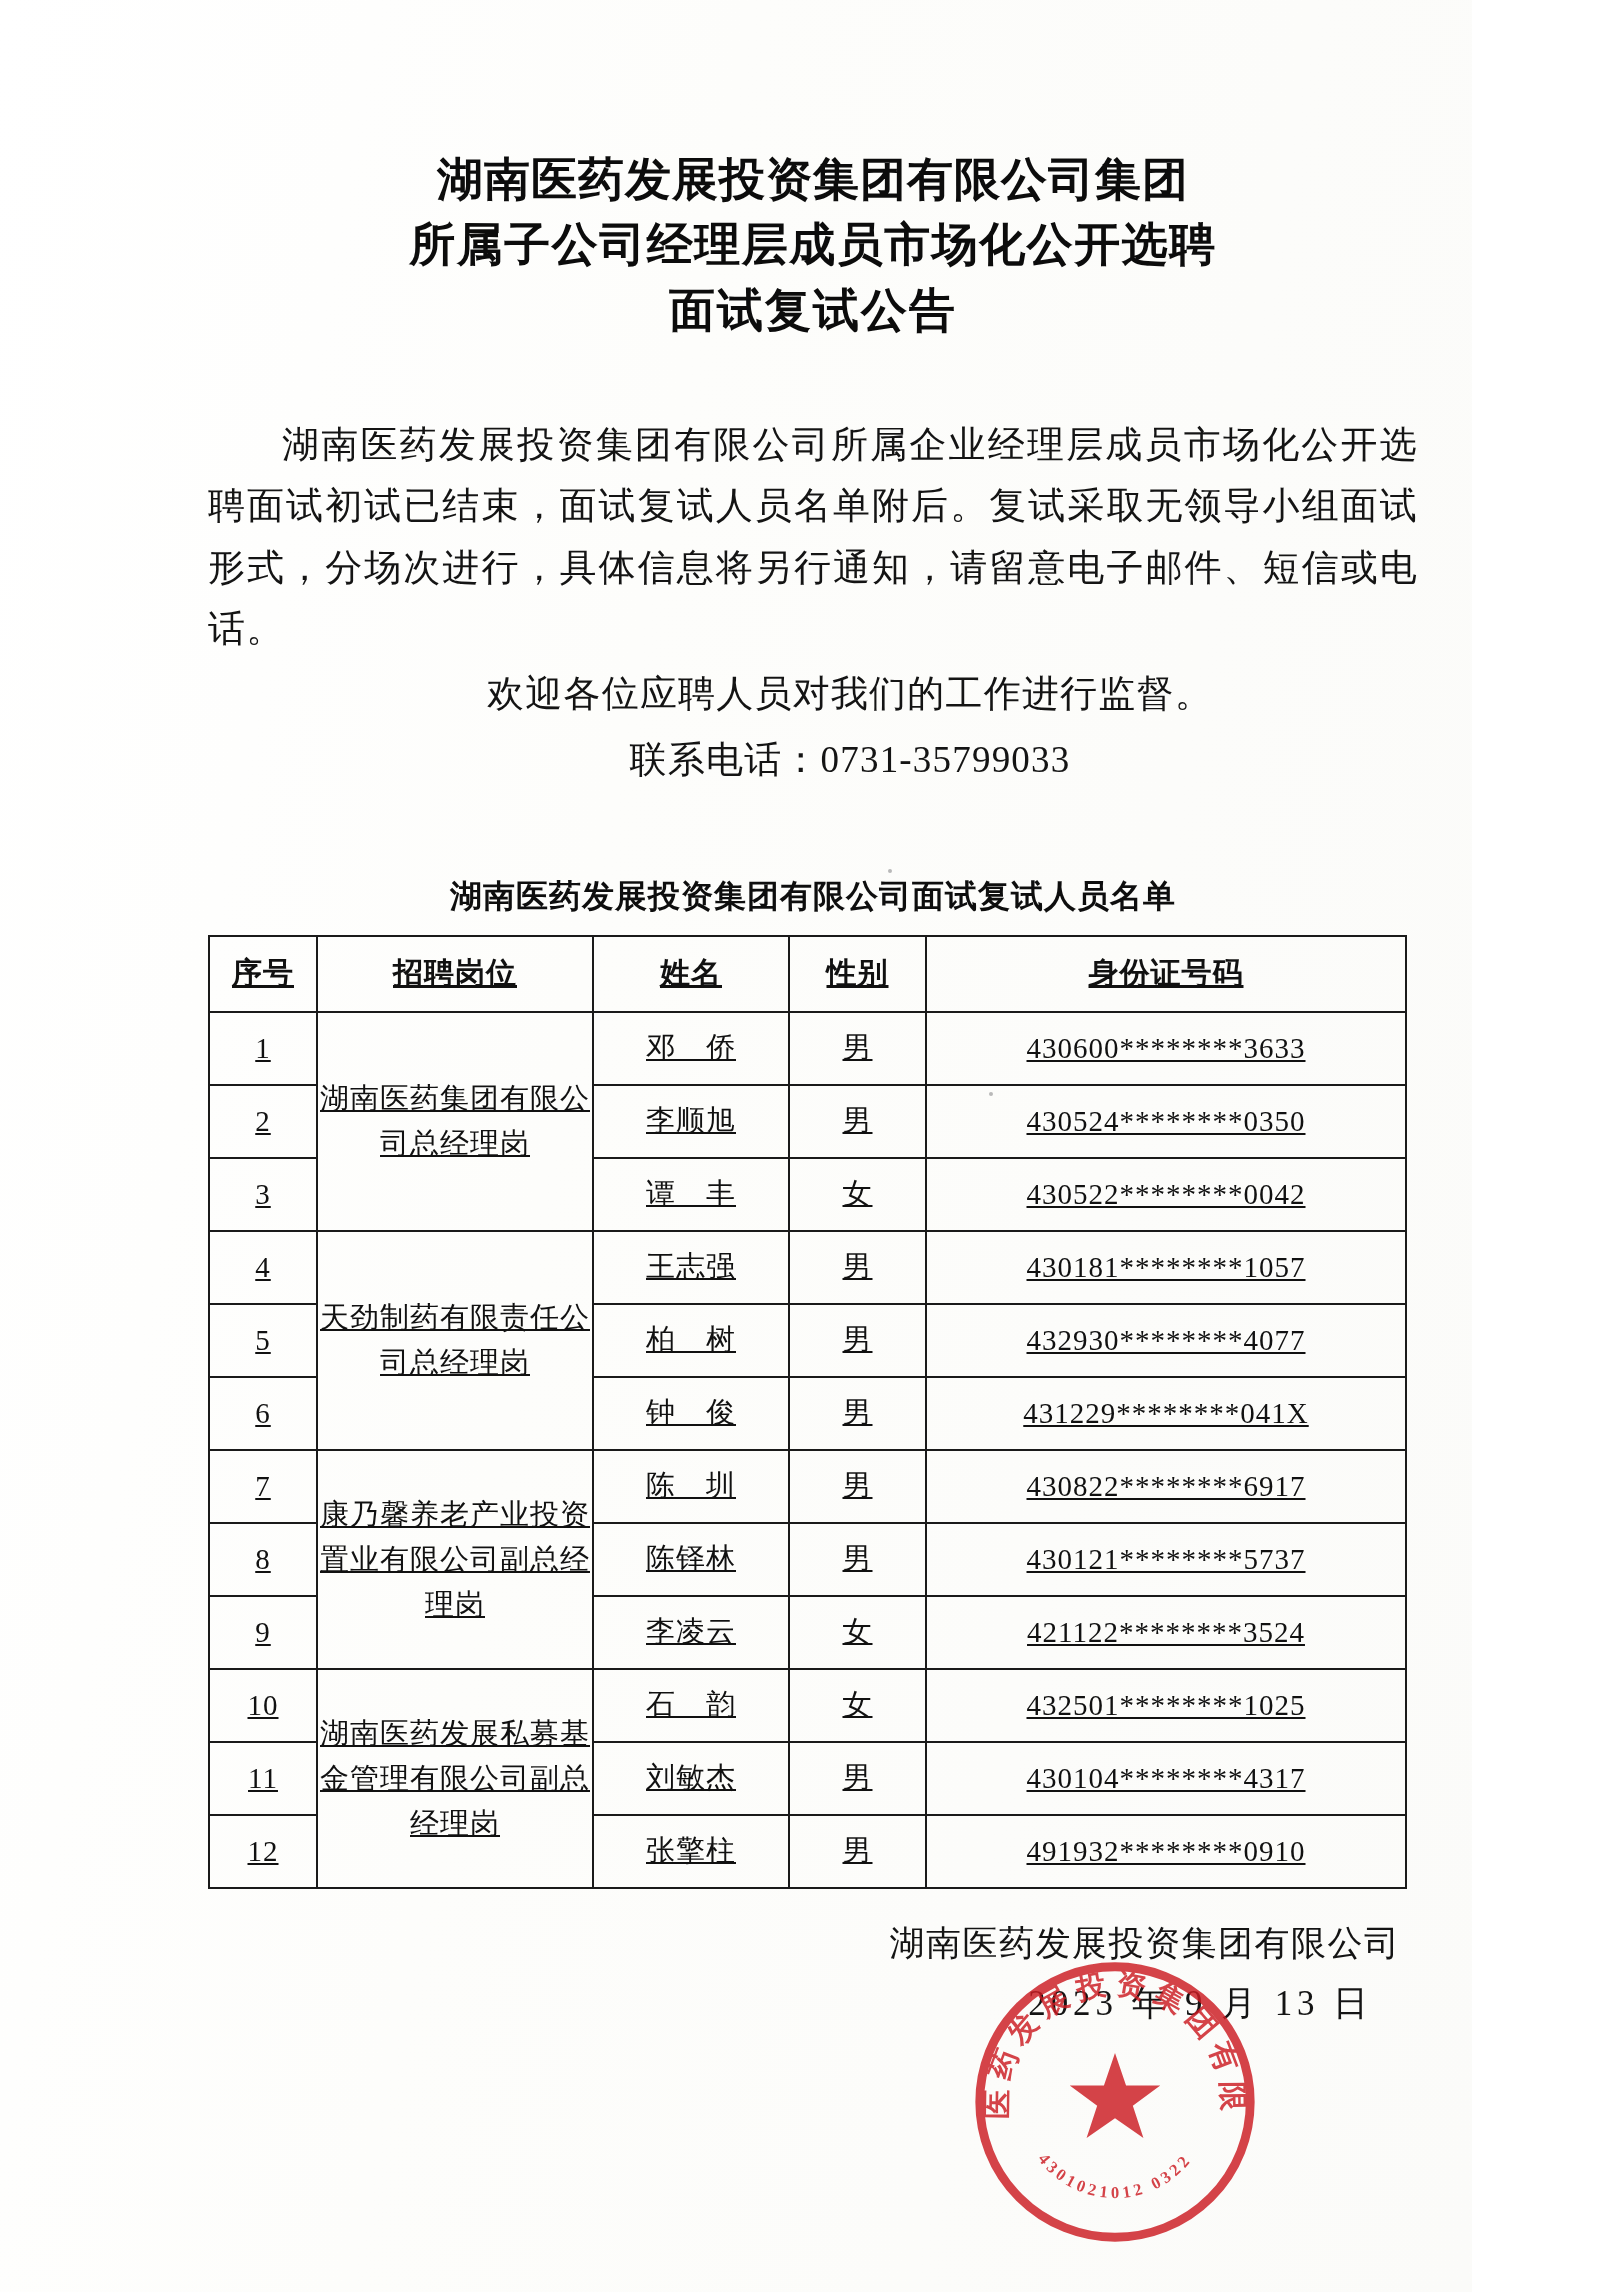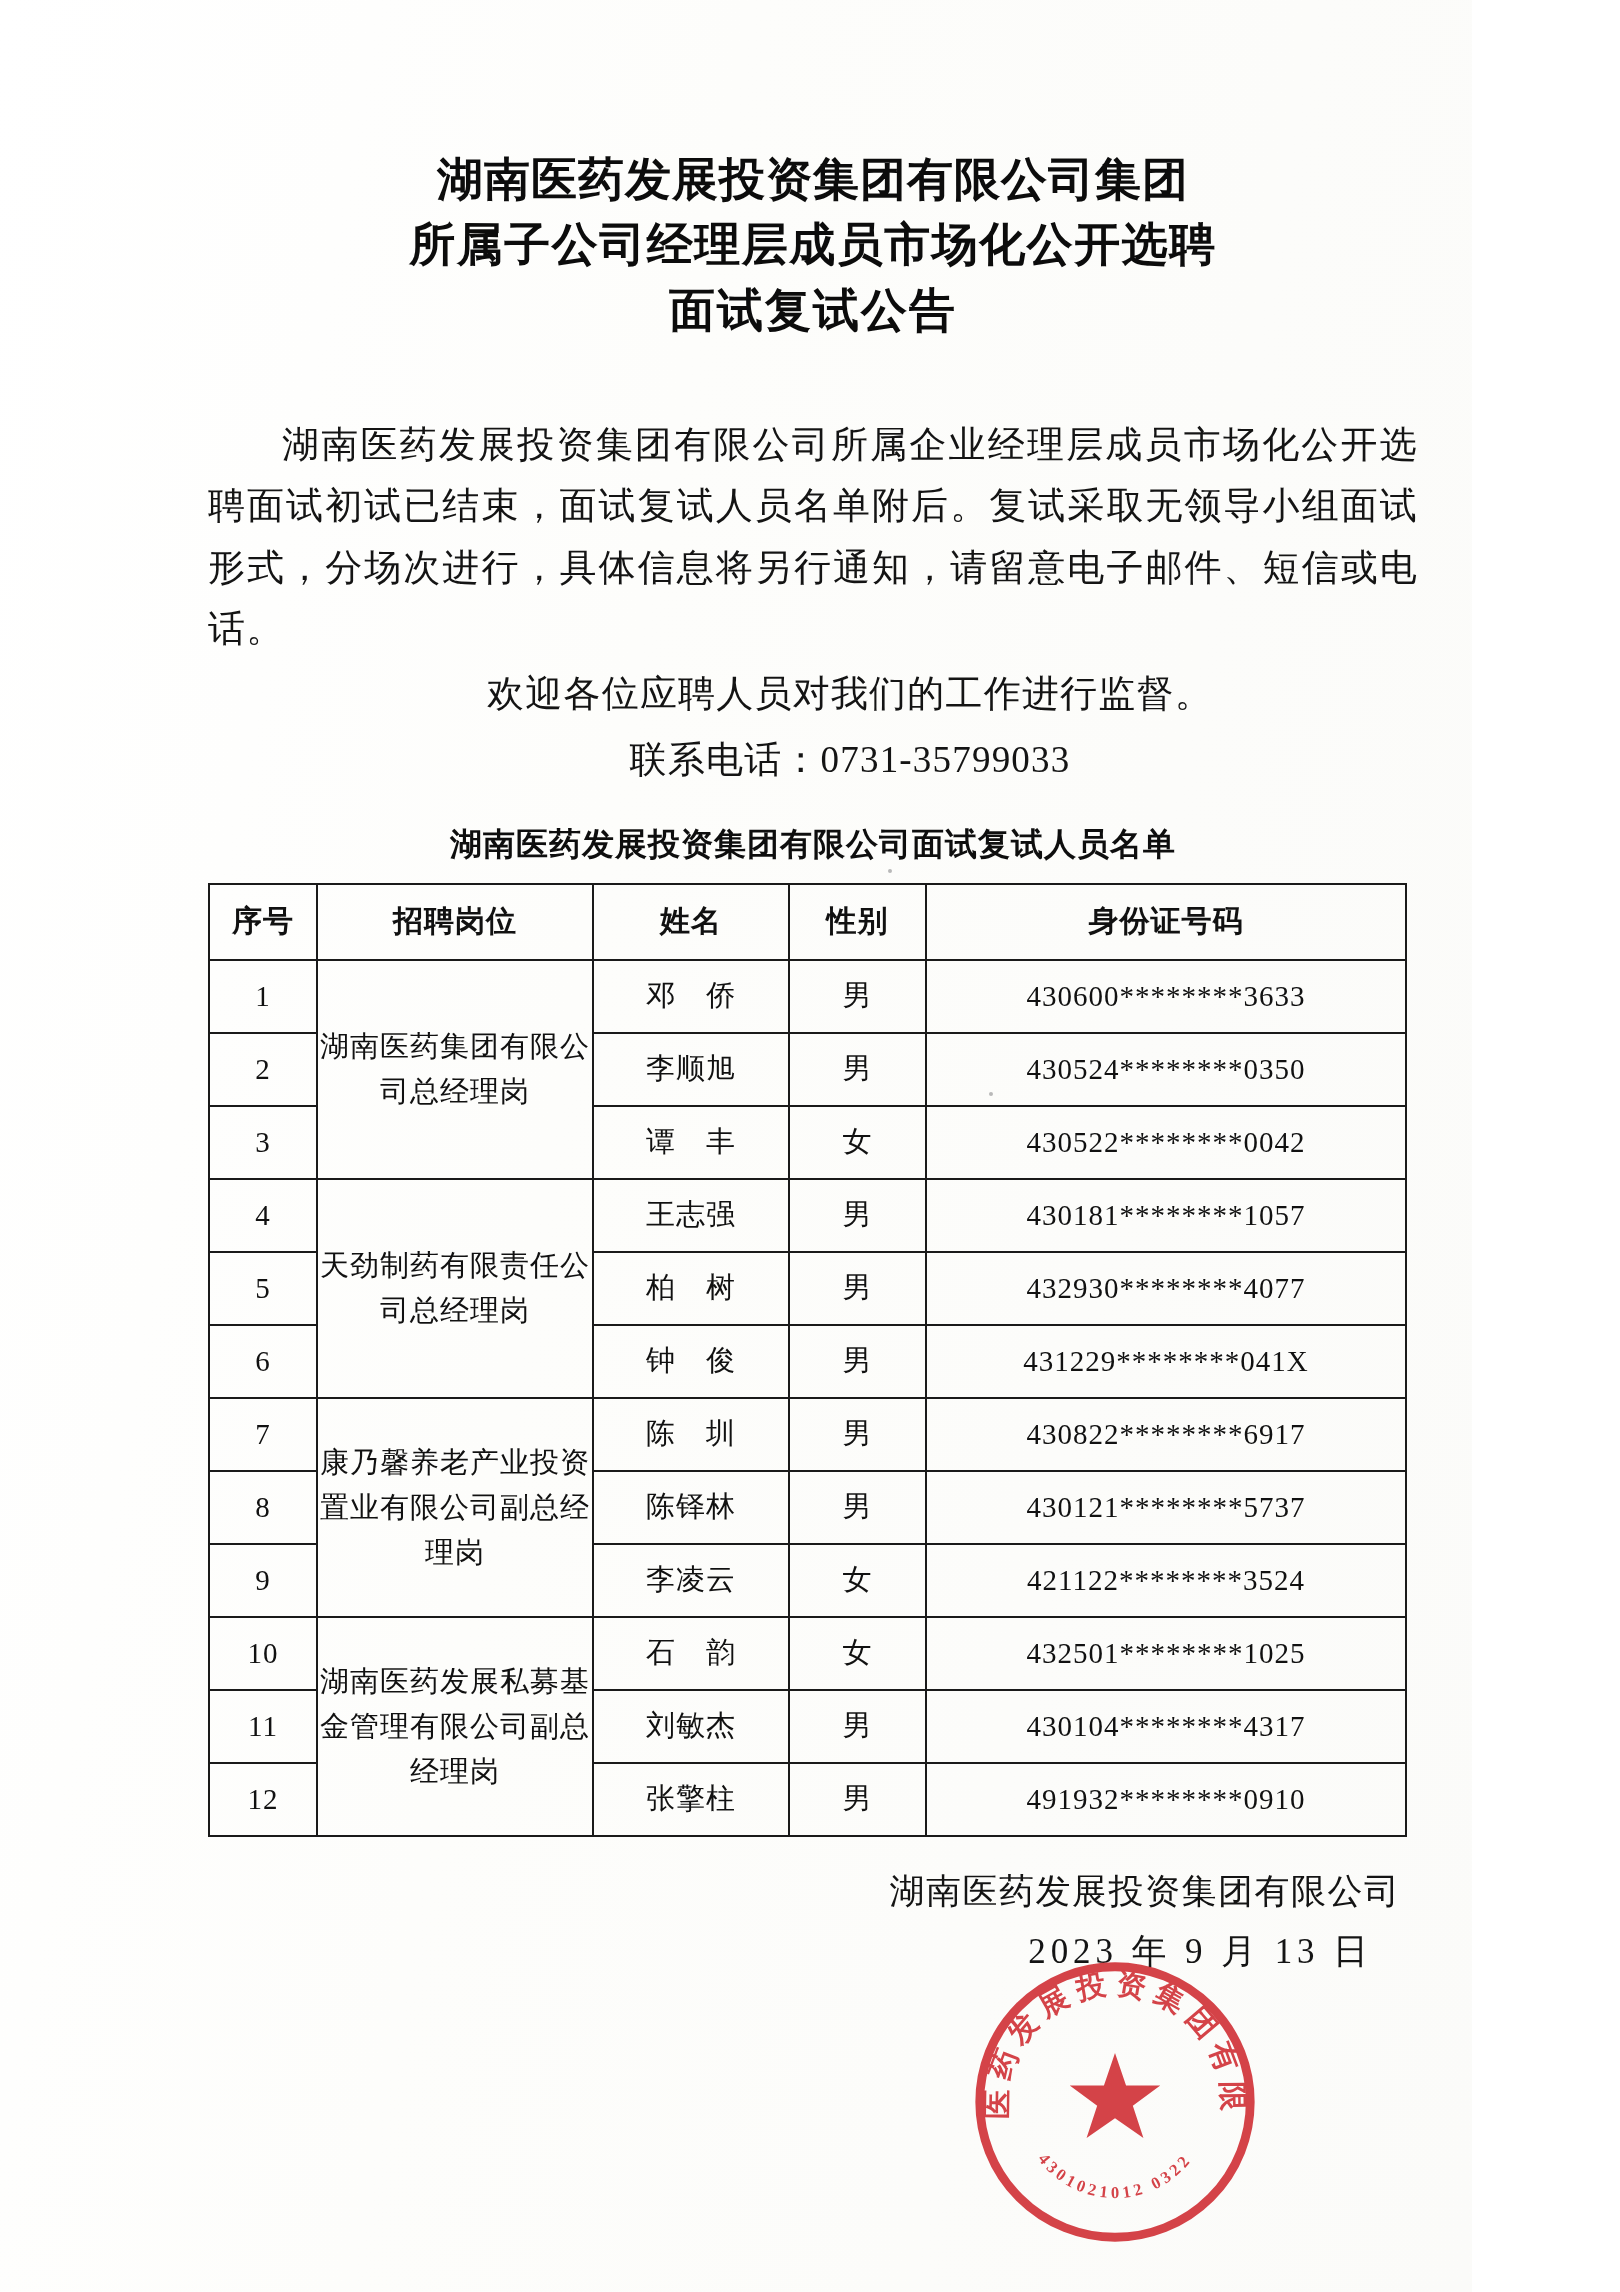--- a/index.html
+++ b/index.html
@@ -59,21 +59,21 @@
     text-indent: 2em;
     margin: 0 0 3.9px 0;
     text-align: justify;
     text-justify: inter-ideograph;
   }
   .para.last-para { margin-bottom: 0; }
   .para.nojust { text-align: center; }
 
   
   .table-caption {
-    margin-top: 33px;
+    margin-top: 85px;
     text-align: center;
     font-weight: bold;
     font-size: 32px;
     letter-spacing: 1px;
     color: #0e0e0e;
   }
   .table-subcaption {
     margin-top: 11.8px;
     text-align: center;
     font-weight: bold;
@@ -84,20 +84,21 @@
   }
 
   
   .roster-wrap {
     margin-top: 15.7px;
   }
   table.roster {
     border-collapse: collapse;
     width: 1198px;
     table-layout: fixed;
+    text-decoration: underline;
   }
   table.roster th,
   table.roster td {
     border: 2px solid #1a1a1a;
     text-align: center;
     vertical-align: middle;
     font-size: 29px;
     letter-spacing: 1px;
     color: #111111;
     padding: 0;

